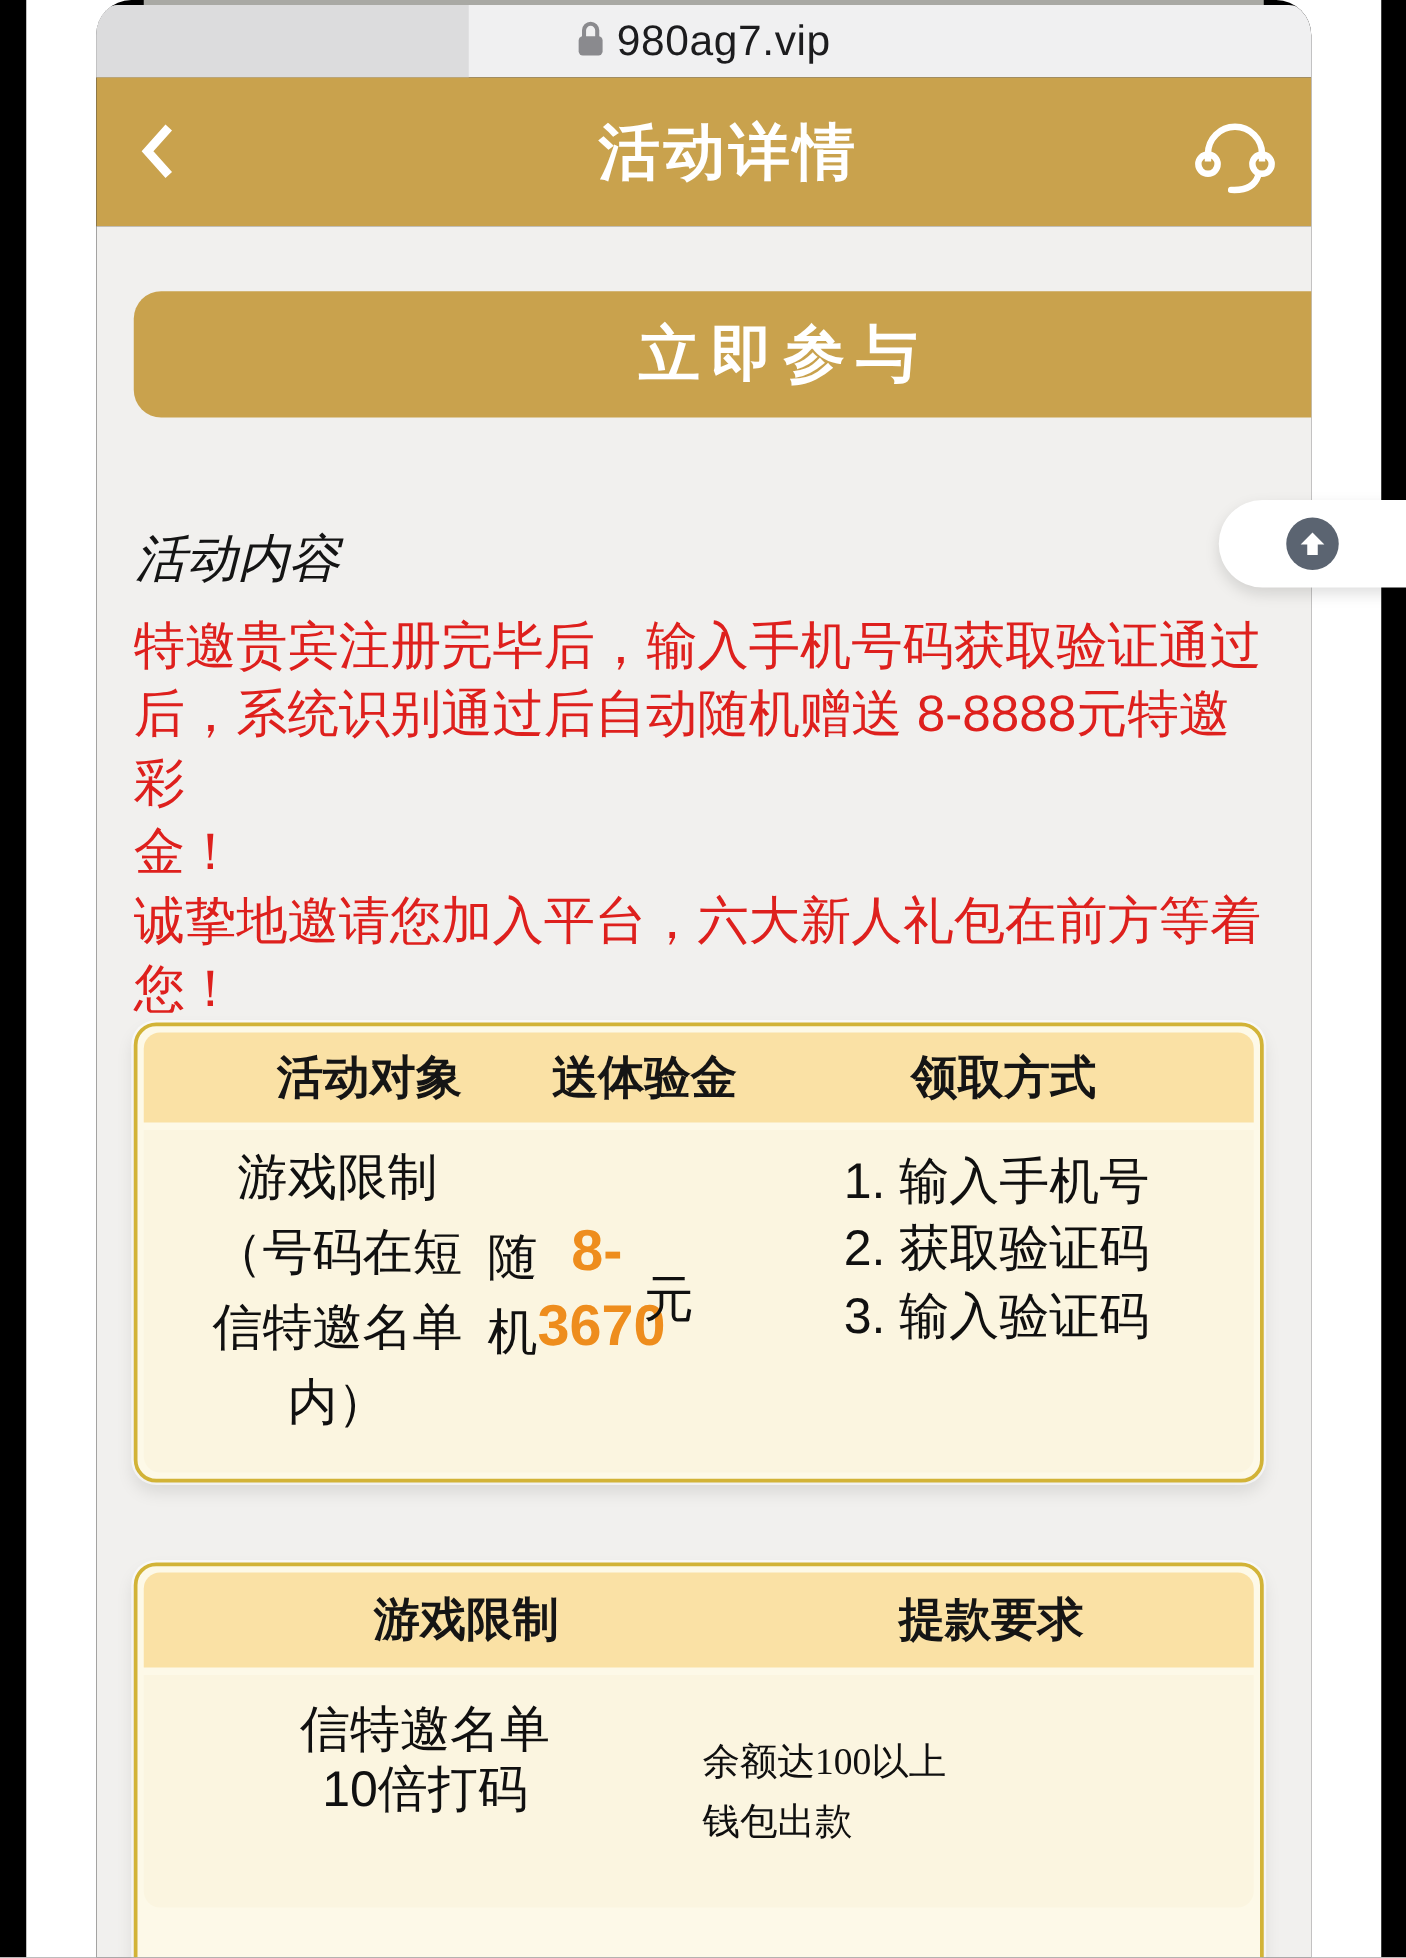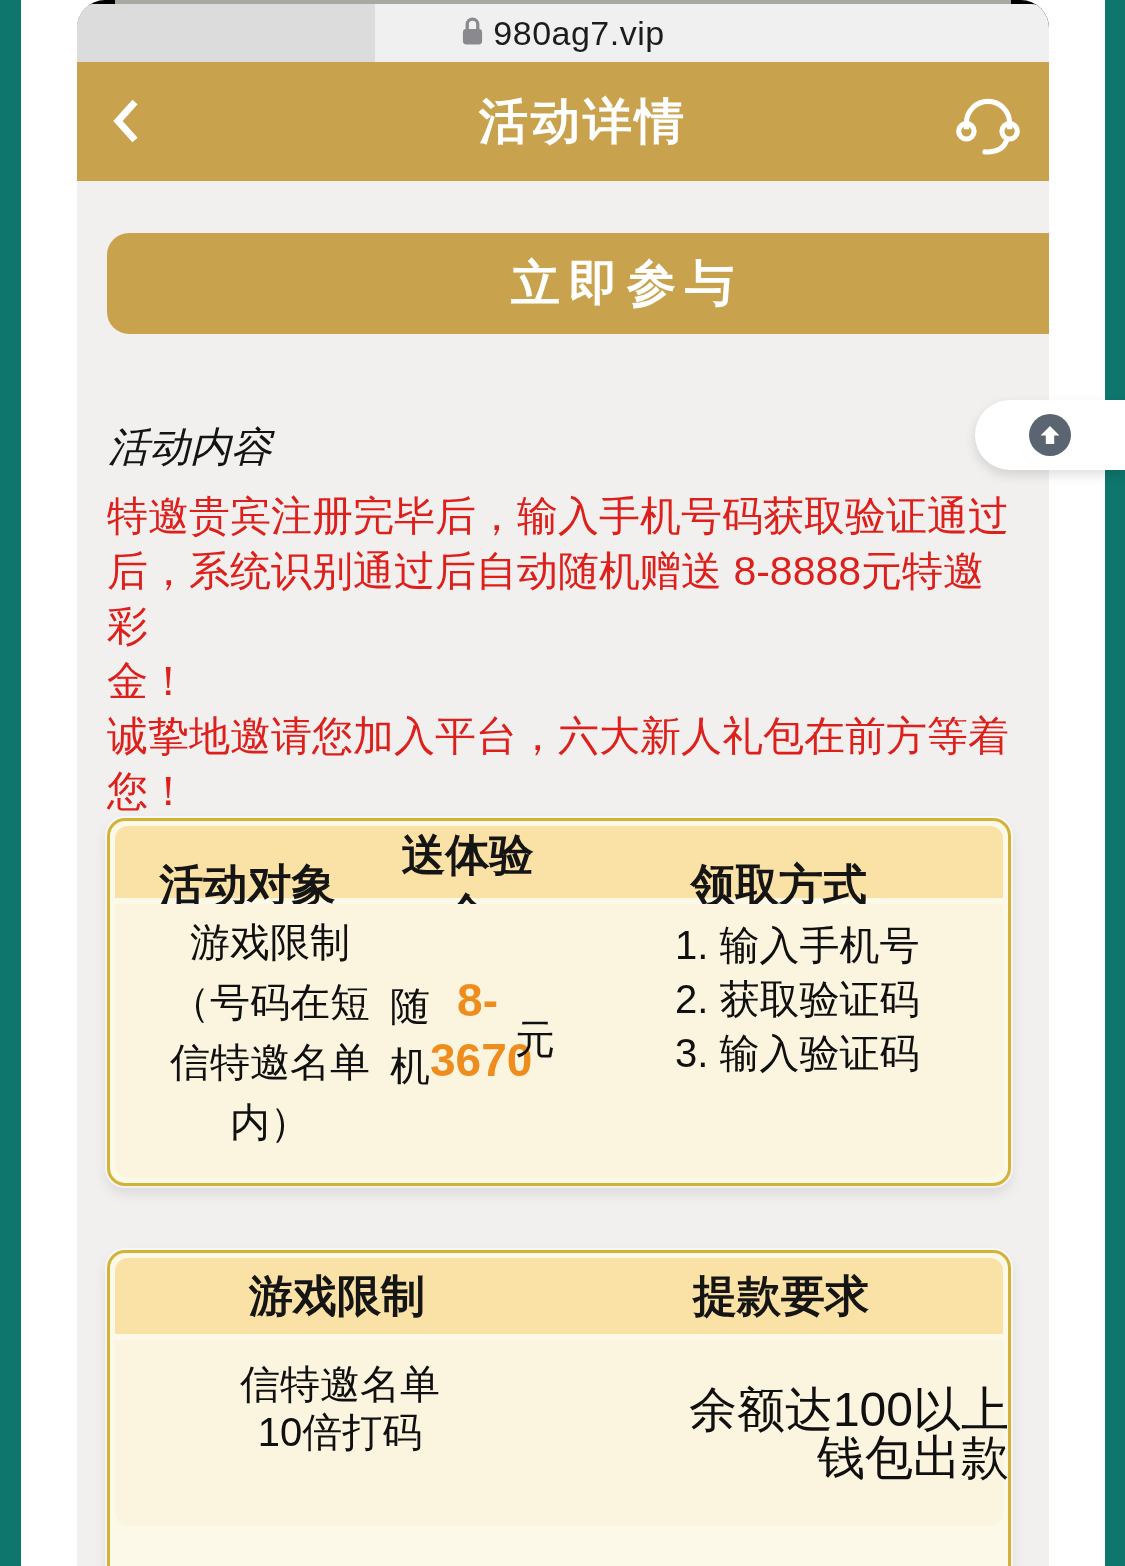--- a/index.html
+++ b/index.html
@@ -1,17 +1,17 @@
 <!DOCTYPE html>
 <html><head>
 <meta charset="utf-8">
 <style>
   html,body{margin:0;padding:0;}
   body{font-family:"Liberation Sans", sans-serif; background:#edeff2;}
-  .canvas{position:relative;width:1125px;height:1566px;background:#0f766e;overflow:hidden;}
+  .canvas{position:relative;width:1125px;height:1566px;background:#000000;overflow:hidden;}
   .mat{position:absolute;left:21px;top:0;width:1084px;height:1566px;background:#ffffff;}
 
   
   .phone{position:absolute;left:77px;top:0;width:972px;height:1566px;background:#000;
          border-radius:28px 28px 0 0;overflow:hidden;}
   .status-strip{position:absolute;top:0;left:38px;right:38px;height:4px;background:#a9a9a4;}
   .tabbar{position:absolute;top:4px;left:0;right:0;height:58px;background:#f0f0f1;border-radius:18px 18px 0 0;}
   .tab-left{position:absolute;left:0;top:0;width:298px;height:58px;background:#dcdcdd;border-radius:18px 0 0 0;}
   .url-wrap{position:absolute;inset:0;display:flex;align-items:center;justify-content:center;gap:9px;}
   .url-text{font-size:34px;color:#1c1c1e;letter-spacing:0.5px;}
@@ -30,38 +30,38 @@
 
   .section-title{position:absolute;top:239px;left:31px;font-size:41px;font-weight:500;color:#141414;font-style:italic;}
 
   .promo{position:absolute;top:308px;left:30px;width:905px;font-size:41px;font-weight:normal;
          color:#de201d;line-height:55px;}
 
   .panel{position:absolute;left:30px;width:904px;border:3px solid #d2b337;border-radius:18px;
          background:#fdf9e8;padding:5px;box-sizing:border-box;
          box-shadow:0 0 0 2px rgba(255,255,255,.6), 0 7px 14px rgba(0,0,0,.10);}
   .p-head{background:#fae1a5;border-radius:13px 13px 0 0;display:grid;align-items:center;
-          text-align:center;font-weight:bold;font-size:44px;color:#151515;margin-bottom:6px;}
+          text-align:center;font-weight:bold;font-size:37px;color:#151515;margin-bottom:6px;padding-left:48px;}
   .p-body{position:relative;background:#fbf5e0;border-radius:0 0 13px 13px;color:#101010;}
 
   .p1{top:637px;height:368px;}
   .p1 .p-head{height:72px;grid-template-columns:265px 175px auto;}
   .p1 .p-body{height:274px;}
   .t-col{position:absolute;left:0;top:8px;width:310px;text-align:center;font-size:40px;line-height:60px;}
   .suiji-col{position:absolute;left:270px;top:72px;width:50px;text-align:center;font-size:40px;line-height:60px;}
   .amt-col{position:absolute;left:315px;top:66px;width:95px;text-align:center;font-size:46px;line-height:60px;
            font-weight:bold;color:#ee8d1d;}
   .yuan{position:absolute;left:400px;top:108px;font-size:40px;}
   .steps{position:absolute;left:560px;top:14px;font-size:40px;line-height:54px;}
 
   .p2{top:1069px;height:345px;}
   .p2 .p-head{height:76px;grid-template-columns:50% 50%;}
   .p2 .p-body{height:186px;}
   .g-left{position:absolute;left:0;top:20px;width:450px;text-align:center;font-size:40px;line-height:48px;}
-  .g-right{position:absolute;left:447px;top:46px;width:447px;text-align:right;font-size:48px;line-height:48px;}
+  .g-right{position:absolute;left:447px;top:46px;width:447px;text-align:left;font-size:30px;line-height:48px;font-family:Liberation Serif, serif;}
 
   
   .top-pill{position:absolute;right:0;top:400px;width:150px;height:70px;background:#fff;
             border-radius:35px 0 0 35px;display:flex;align-items:center;justify-content:center;
             box-shadow:0 5px 12px rgba(0,0,0,.13);cursor:pointer;}
   .top-circle{width:42px;height:42px;border-radius:50%;background:#5b6471;display:flex;
               align-items:center;justify-content:center;}
 </style>
 </head>
 <body>

